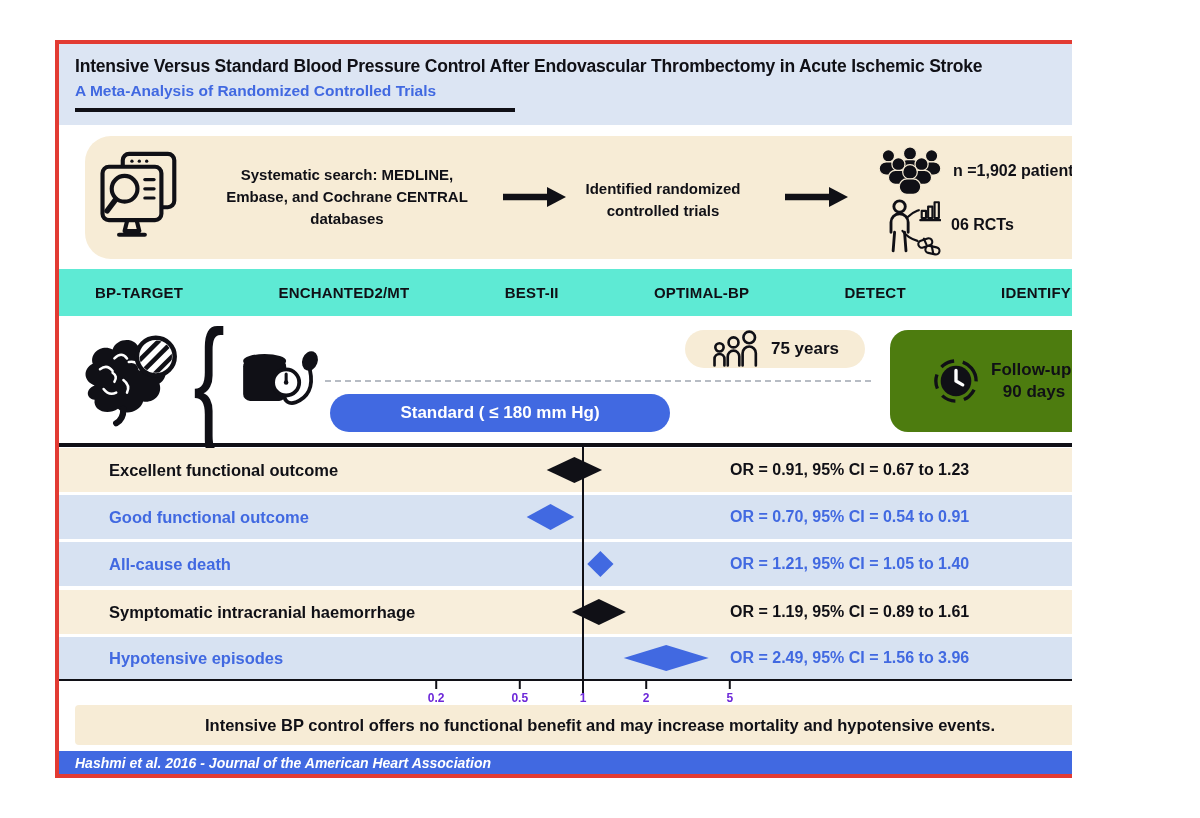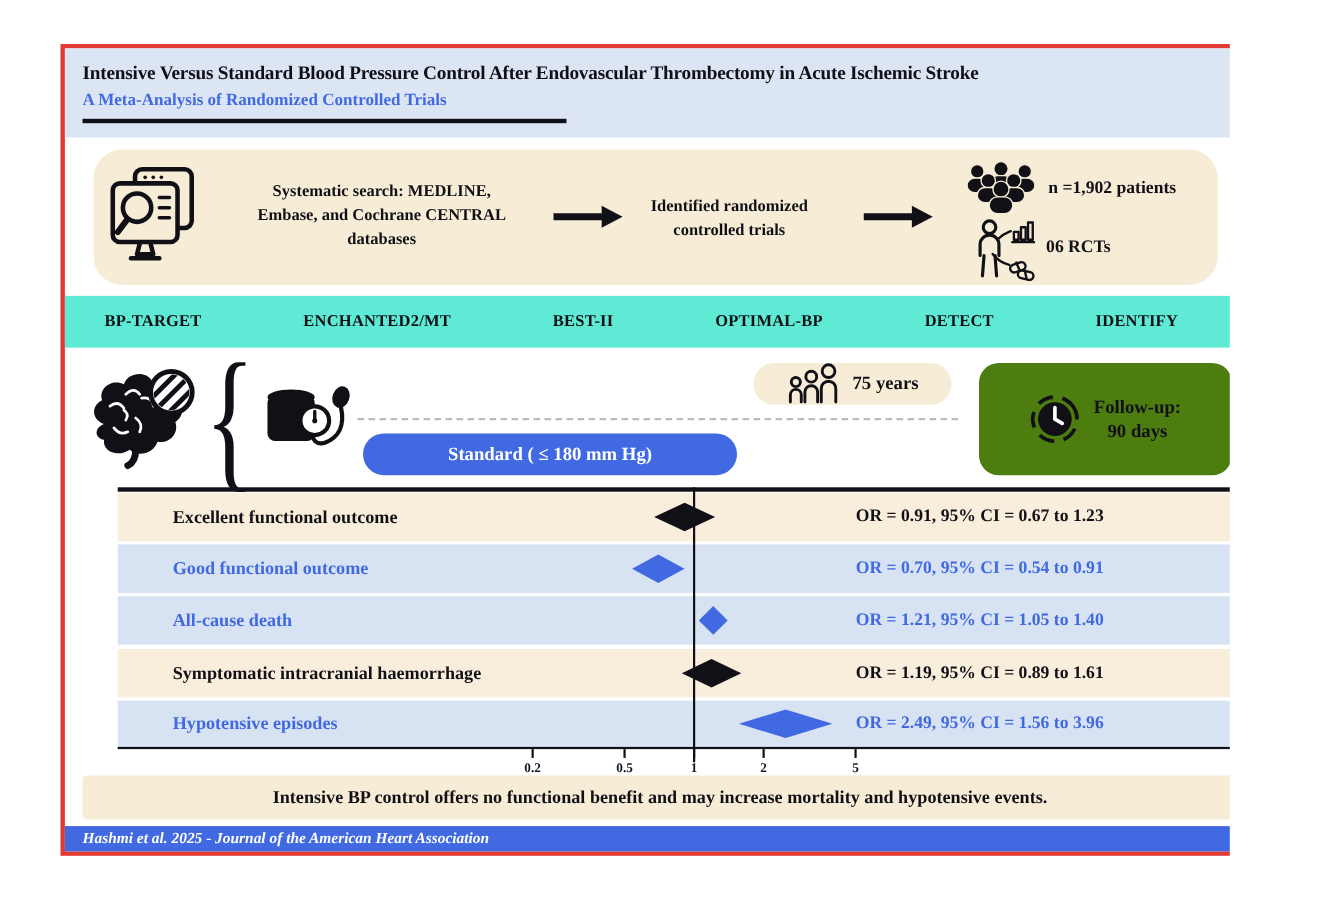--- a/index.html
+++ b/index.html
@@ -1,17 +1,17 @@
 <!DOCTYPE html>
 <html><head>
 <meta charset="utf-8">
 <style>
   html,body{margin:0;padding:0;background:#ffffff;}
   .page{position:relative;width:1072px;height:818px;background:#fff;overflow:hidden;
-        font-family:Liberation Serif, serif;color:#101016;padding-left:46px;}
+        font-family:Liberation Sans, sans-serif;color:#101016;}
   .board{position:absolute;left:55px;top:40px;width:1082px;height:730px;
          border:4px solid #e23b33;background:#ffffff;}
   .abs{position:absolute;}
 
   
   .title-band{left:0;top:0;width:1082px;height:81px;background:#dce5f3;}
   .title{left:16px;top:12px;width:1050px;font-size:17.5px;font-weight:bold;letter-spacing:-0.2px;}
   .subtitle{left:16px;top:38px;font-size:15.5px;font-weight:bold;color:#4169e1;}
   .title-underline{left:16px;top:64px;width:440px;height:4px;background:#101016;}
 
@@ -46,33 +46,33 @@
   .pill-standard{left:271px;top:350px;width:340px;height:38px;background:#4169e1;color:#ffffff;}
   .pill-age{gap:10px;align-items:center;}
   .pill-age-1{left:626px;top:286px;width:180px;height:38px;background:#f7ecd6;color:#101016;}
   .pill-age-2{left:626px;top:350px;width:180px;height:38px;background:#4169e1;color:#ffffff;}
   .dash-sep{left:266px;top:336px;width:546px;border-top:2.5px dashed #b7bcc4;}
   .followup-box{left:831px;top:286px;width:230px;height:102px;background:#4d7c0f;border-radius:18px;
         display:flex;align-items:center;justify-content:center;gap:12px;}
   .followup-text{font-weight:bold;font-size:17px;white-space:pre-line;text-align:center;line-height:1.3;}
 
   
-  .forest{left:0;top:399px;width:1082px;height:262px;margin-left:48px;}
+  .forest{left:0;top:399px;width:1082px;height:262px;}
   .forest-topline{left:0;top:0;width:1082px;height:4px;background:#101016;}
   .forest-bottomline{left:0;top:236px;width:1082px;height:2px;background:#101016;}
   .forest-row{left:0;width:1082px;display:flex;align-items:center;}
   .row-cream{background:#f8eedb;}
   .row-blue{background:#d7e2f2;}
   .row-label{position:absolute;left:50px;font-weight:bold;font-size:16.5px;}
   .row-or{position:absolute;left:671px;font-weight:bold;font-size:16px;}
   .t-black{color:#101016;}
   .t-blue{color:#4169e1;}
   .orline{left:523px;top:0;width:2px;height:250px;background:#101016;}
   .forest-svg{left:0;top:0;}
-  .tick-label{position:absolute;top:248px;transform:translateX(-50%);font-weight:bold;font-size:12px;color:#0f172a;}
+  .tick-label{position:absolute;top:248px;transform:translateX(-50%);font-weight:bold;font-size:12px;color:#6d28d9;}
 
   
   .conclusion{left:16px;top:661px;width:1050px;height:40px;background:#f7ecd6;border-radius:4px;
               display:flex;align-items:center;justify-content:center;font-weight:bold;font-size:16.5px;}
   .footer{left:0;top:707px;width:1082px;height:23px;background:#4169e1;display:flex;align-items:center;}
   .footer-text{margin-left:16px;color:#fff;font-weight:bold;font-style:italic;font-size:14px;}
 </style>
 </head>
 <body>
 
@@ -280,17 +280,17 @@
           <span class="tick-label" style="left: 587.216px;">2</span>
           <span class="tick-label" style="left: 670.784px;">5</span>
         </div>
     </div>
 
     <div class="abs conclusion">
       <span>Intensive BP control offers no functional benefit and may increase mortality and hypotensive events.</span>
     </div>
 
     <div class="abs footer">
-      <span class="footer-text">Hashmi et al. 2025 - Journal of the American Heart Association</span>
+      <span class="footer-text">Hashmi et al. 2016 - Journal of the American Heart Association</span>
     </div>
 
   </div>
 </div>
 
 </body></html>

